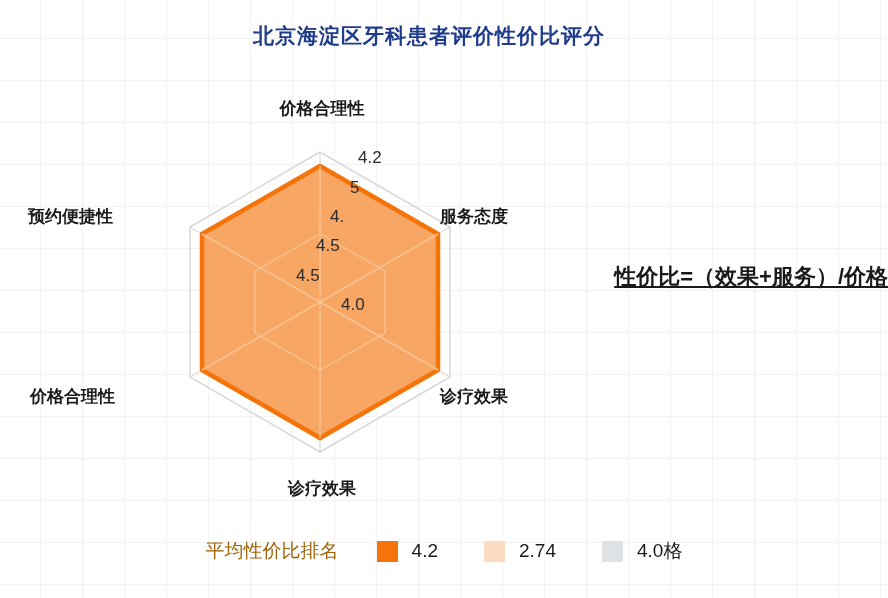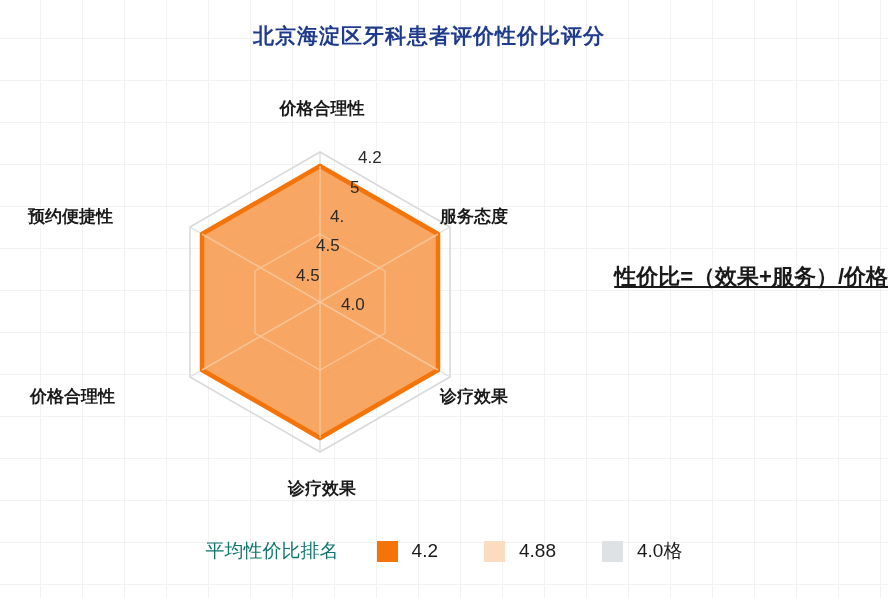--- a/index.html
+++ b/index.html
@@ -100,21 +100,21 @@
     left: 0;
     top: 536px;
     width: 888px;
     height: 30px;
     display: flex;
     align-items: center;
     justify-content: center;
   }
   .legend-title {
     font-size: 19px;
-    color: #0f766e;
+    color: #a16207;
     white-space: nowrap;
     margin-right: 38px;
     line-height: 24px;
   }
   .legend-item {
     display: flex;
     align-items: center;
     margin-right: 46px;
   }
   .legend-item:last-child { margin-right: 0; }
@@ -189,21 +189,21 @@
     <div class="legend-title">平均性价比排名</div>
 
     <div class="legend-item">
       <span class="legend-swatch" style="background:#f5740a;"></span>
       <span class="legend-text">4.2</span>
     </div>
 
 
     <div class="legend-item">
       <span class="legend-swatch" style="background:#fbdcc0;"></span>
-      <span class="legend-text">4.88</span>
+      <span class="legend-text">2.74</span>
     </div>
 
     <div class="legend-item">
       <span class="legend-swatch" style="background:#dfe2e5;"></span>
       <span class="legend-text">4.0格</span>
     </div>
   </div>
 
 </div>
 

